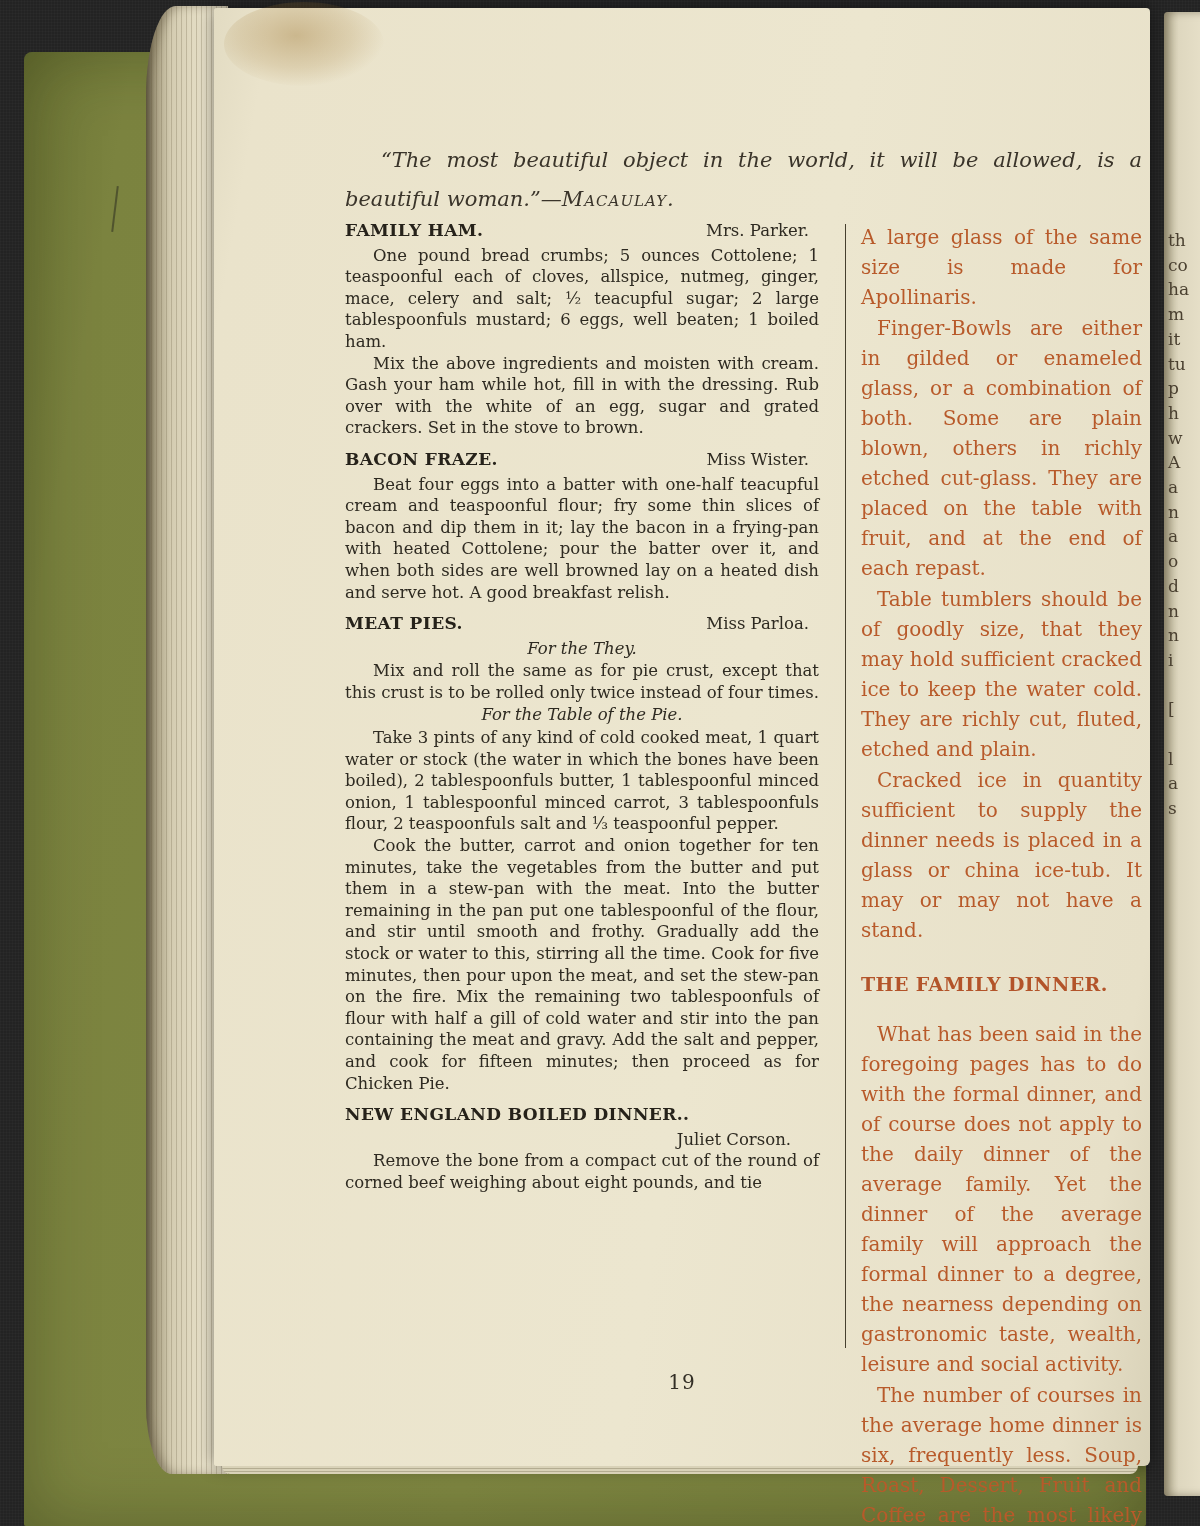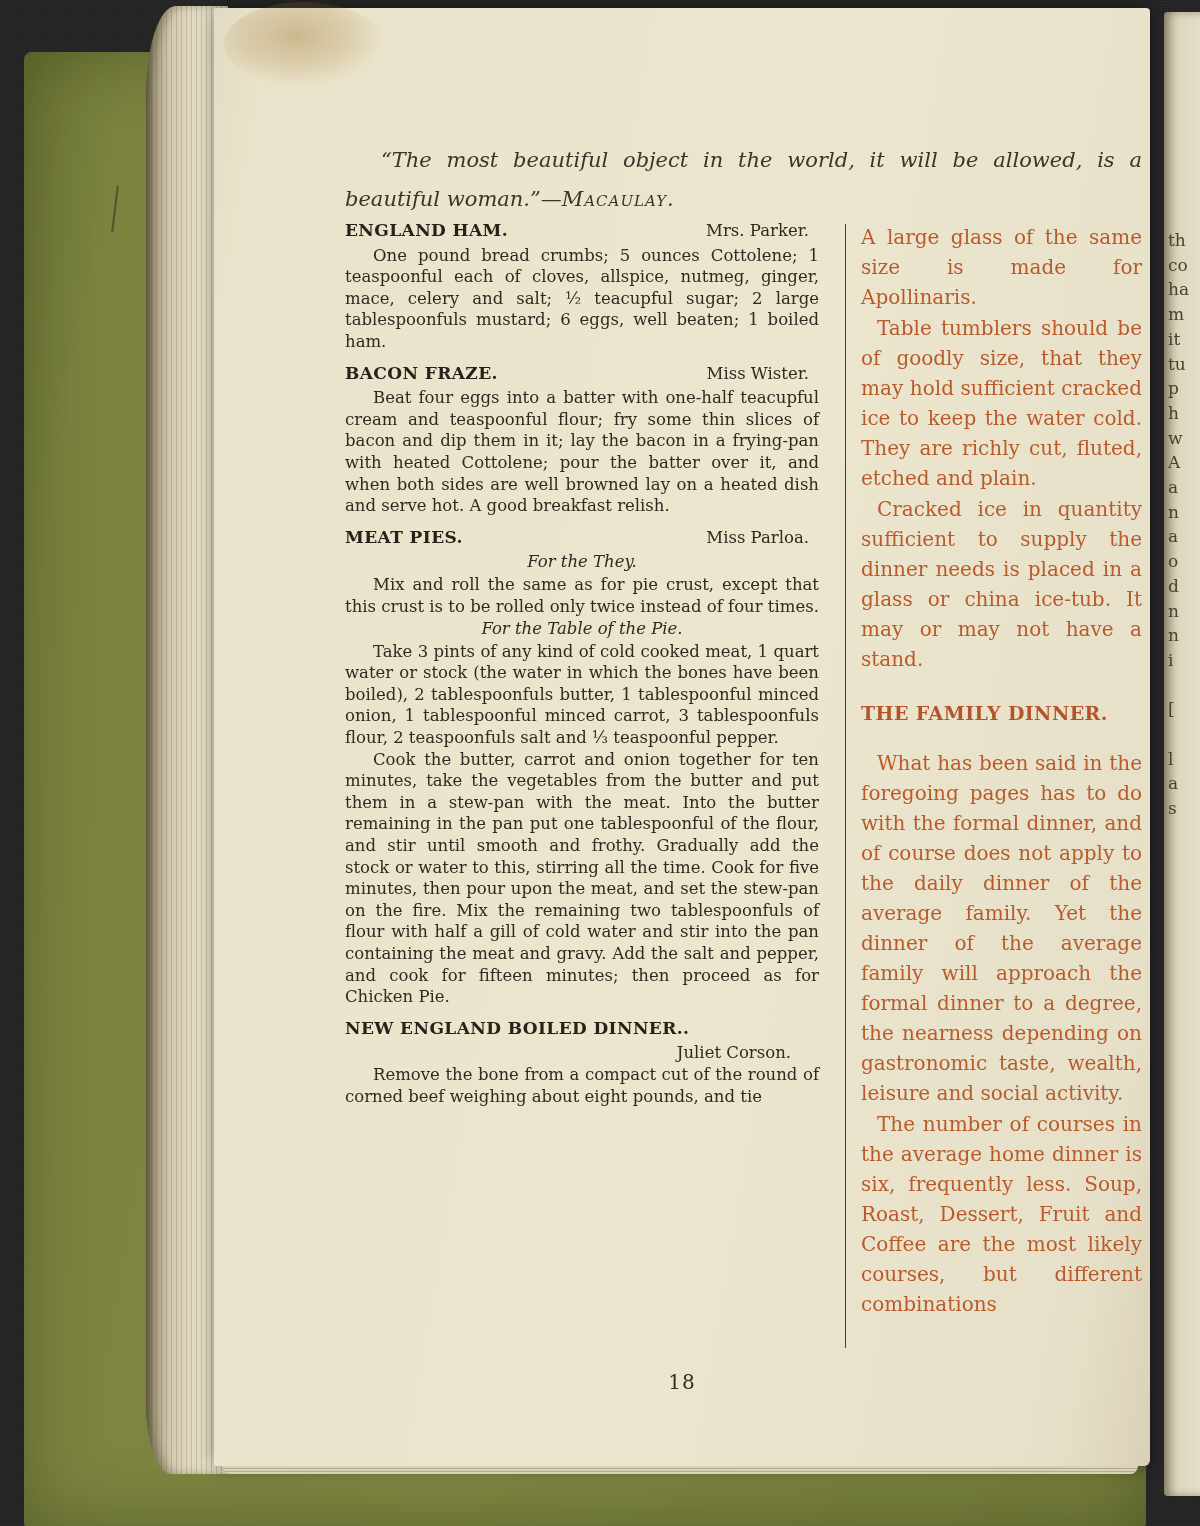--- a/index.html
+++ b/index.html
@@ -117,24 +117,25 @@
     <p class="quote"><span>“The most beautiful object in the world, it will be allowed, is a beautiful woman.”—</span><span class="smallcaps">Macaulay.</span></p>
 
     <div class="divider"></div>
 
     <div class="columns">
 
       <div class="col-left">
 
         <div class="recipe">
           <div class="r-head">
-            <span class="r-title">ENGLAND HAM.</span>
+            <span class="r-title">FAMILY HAM.</span>
             <span class="r-attr">Mrs. Parker.</span>
           </div>
           <p>One pound bread crumbs; 5 ounces Cottolene; 1 teaspoonful each of cloves, allspice, nutmeg, ginger, mace, celery and salt; ½ teacupful sugar; 2 large tablespoonfuls mustard; 6 eggs, well beaten; 1 boiled ham.</p>
+          <p>Mix the above ingredients and moisten with cream.  Gash your ham while hot, fill in with the dressing.  Rub over with the white of an egg, sugar and grated crackers.  Set in the stove to brown.</p>
         </div>
 
         <div class="recipe">
           <div class="r-head">
             <span class="r-title">BACON FRAZE.</span>
             <span class="r-attr">Miss Wister.</span>
           </div>
           <p>Beat four eggs into a batter with one-half teacupful cream and teaspoonful flour; fry some thin slices of bacon and dip them in it; lay the bacon in a frying-pan with heated Cottolene; pour the batter over it, and when both sides are well browned lay on a heated dish and serve hot.   A good breakfast relish.</p>
         </div>
 
@@ -155,30 +156,31 @@
             <span class="r-title">NEW ENGLAND BOILED DINNER..</span>
           </div>
           <div class="attr-line">Juliet Corson.</div>
           <p>Remove the bone from a compact cut of the round of corned beef weighing about eight pounds, and tie</p>
         </div>
 
       </div>
 
       <div class="col-right">
         <p class="noindent">A large glass of the same size is made for Apollinaris.</p>
+        <p>Finger-Bowls are either in gilded or enameled glass, or a combination of both.  Some are plain blown, others in richly etched cut-glass.  They are placed on the table with fruit, and at the end of each repast.</p>
         <p>Table tumblers should be of goodly size, that they may hold sufficient cracked ice to keep the water cold.  They are richly cut, fluted, etched and plain.</p>
         <p>Cracked ice in quantity sufficient to supply the dinner needs is placed in a glass or china ice-tub. It may or may not have a stand.</p>
         <div class="r-col-header">THE FAMILY DINNER.</div>
         <p>What has been said in the foregoing pages has to do with the formal dinner, and of course does not apply to the daily dinner of the average family.  Yet the dinner of the average family will approach the formal dinner to a degree, the nearness depending on gastronomic taste, wealth, leisure and social activity.</p>
         <p>The number of courses in the average home dinner is six, frequently less. Soup, Roast, Dessert, Fruit and Coffee are the most likely courses, but different combinations</p>
       </div>
 
     </div>
 
-    <div class="page-number">18</div>
+    <div class="page-number">19</div>
   </div>
 
   <div class="next-page">
     <div class="fragments">th
 co
 ha
 m
 it
 tu
 p

